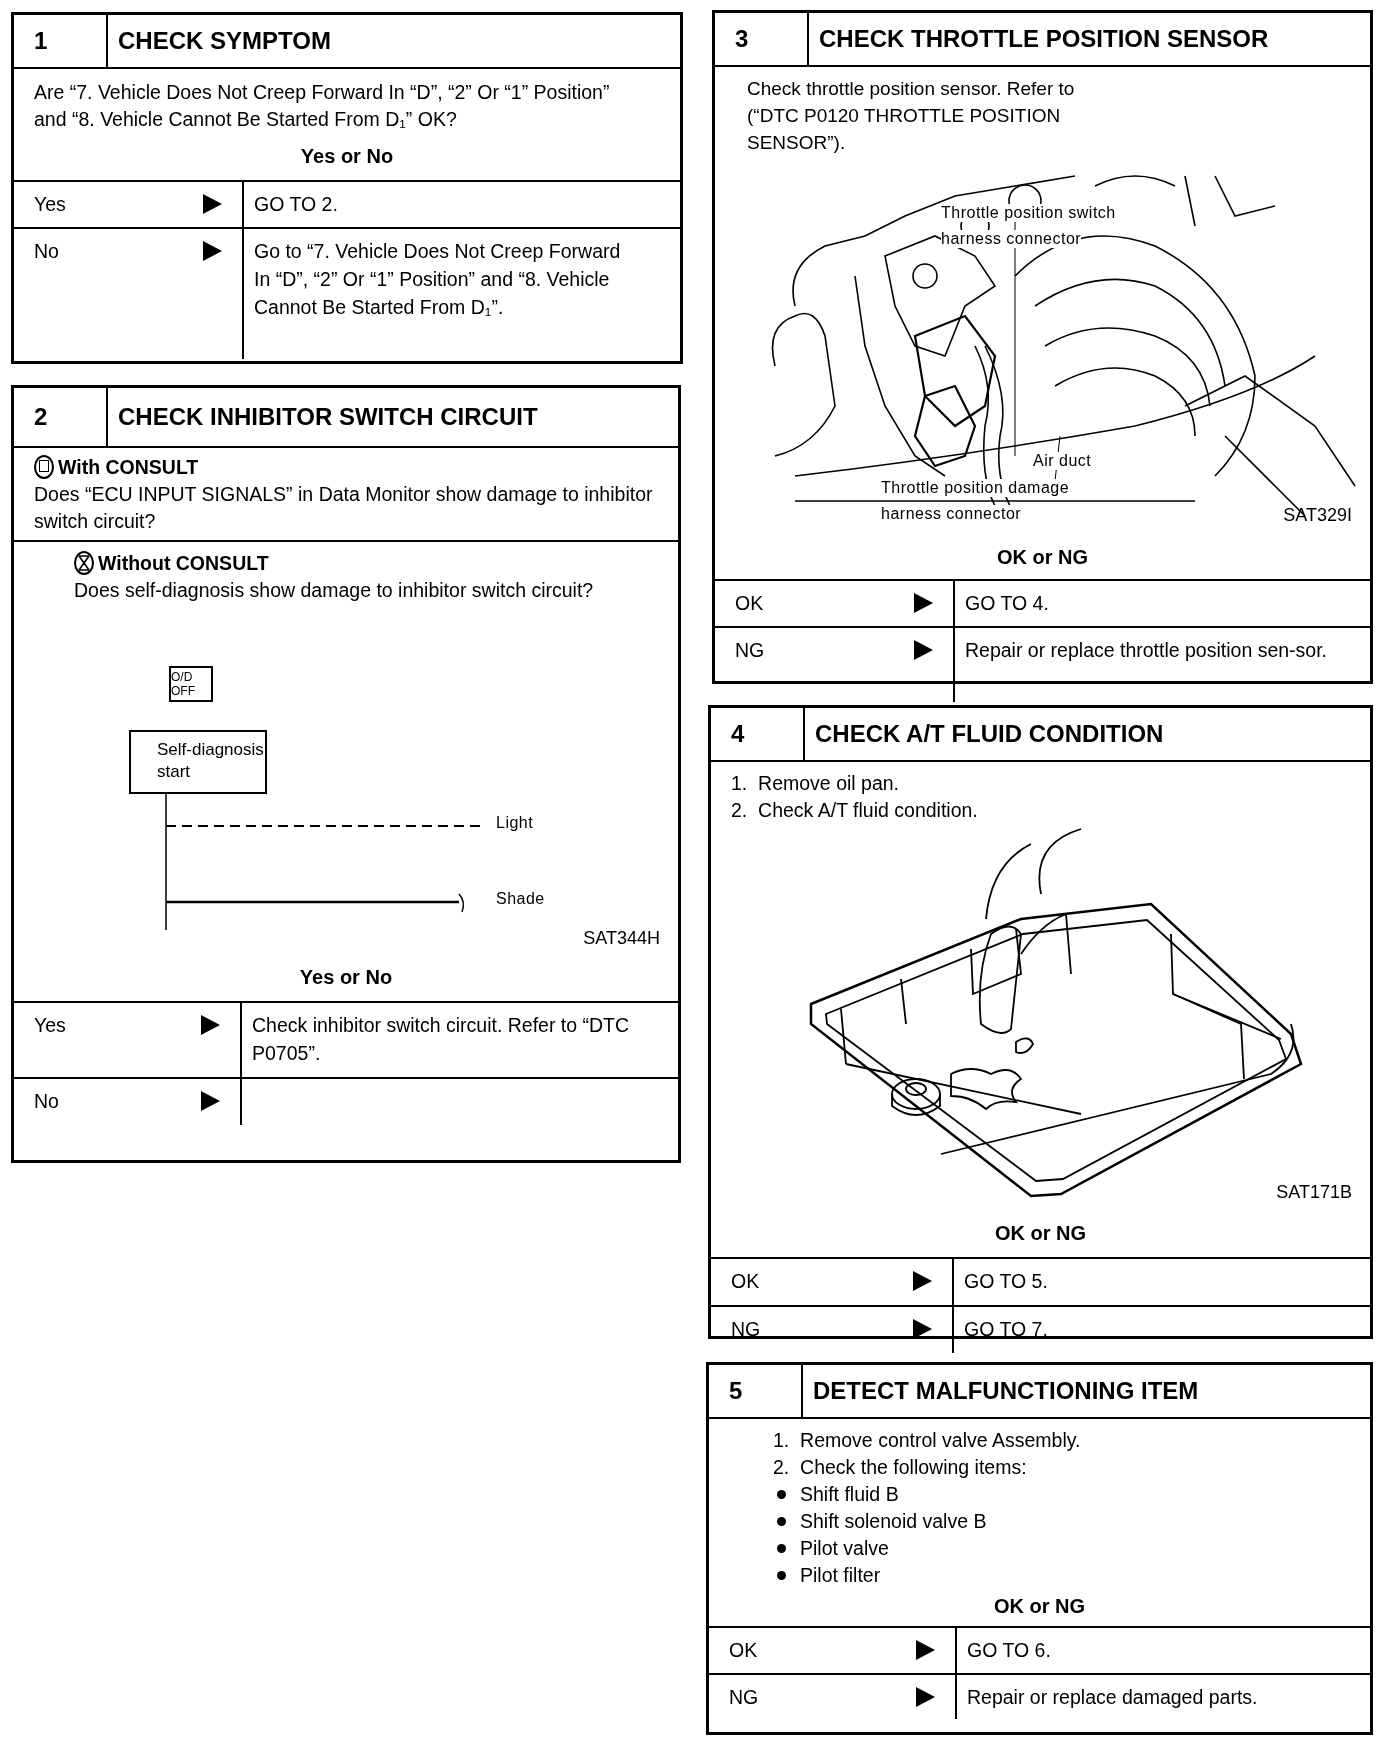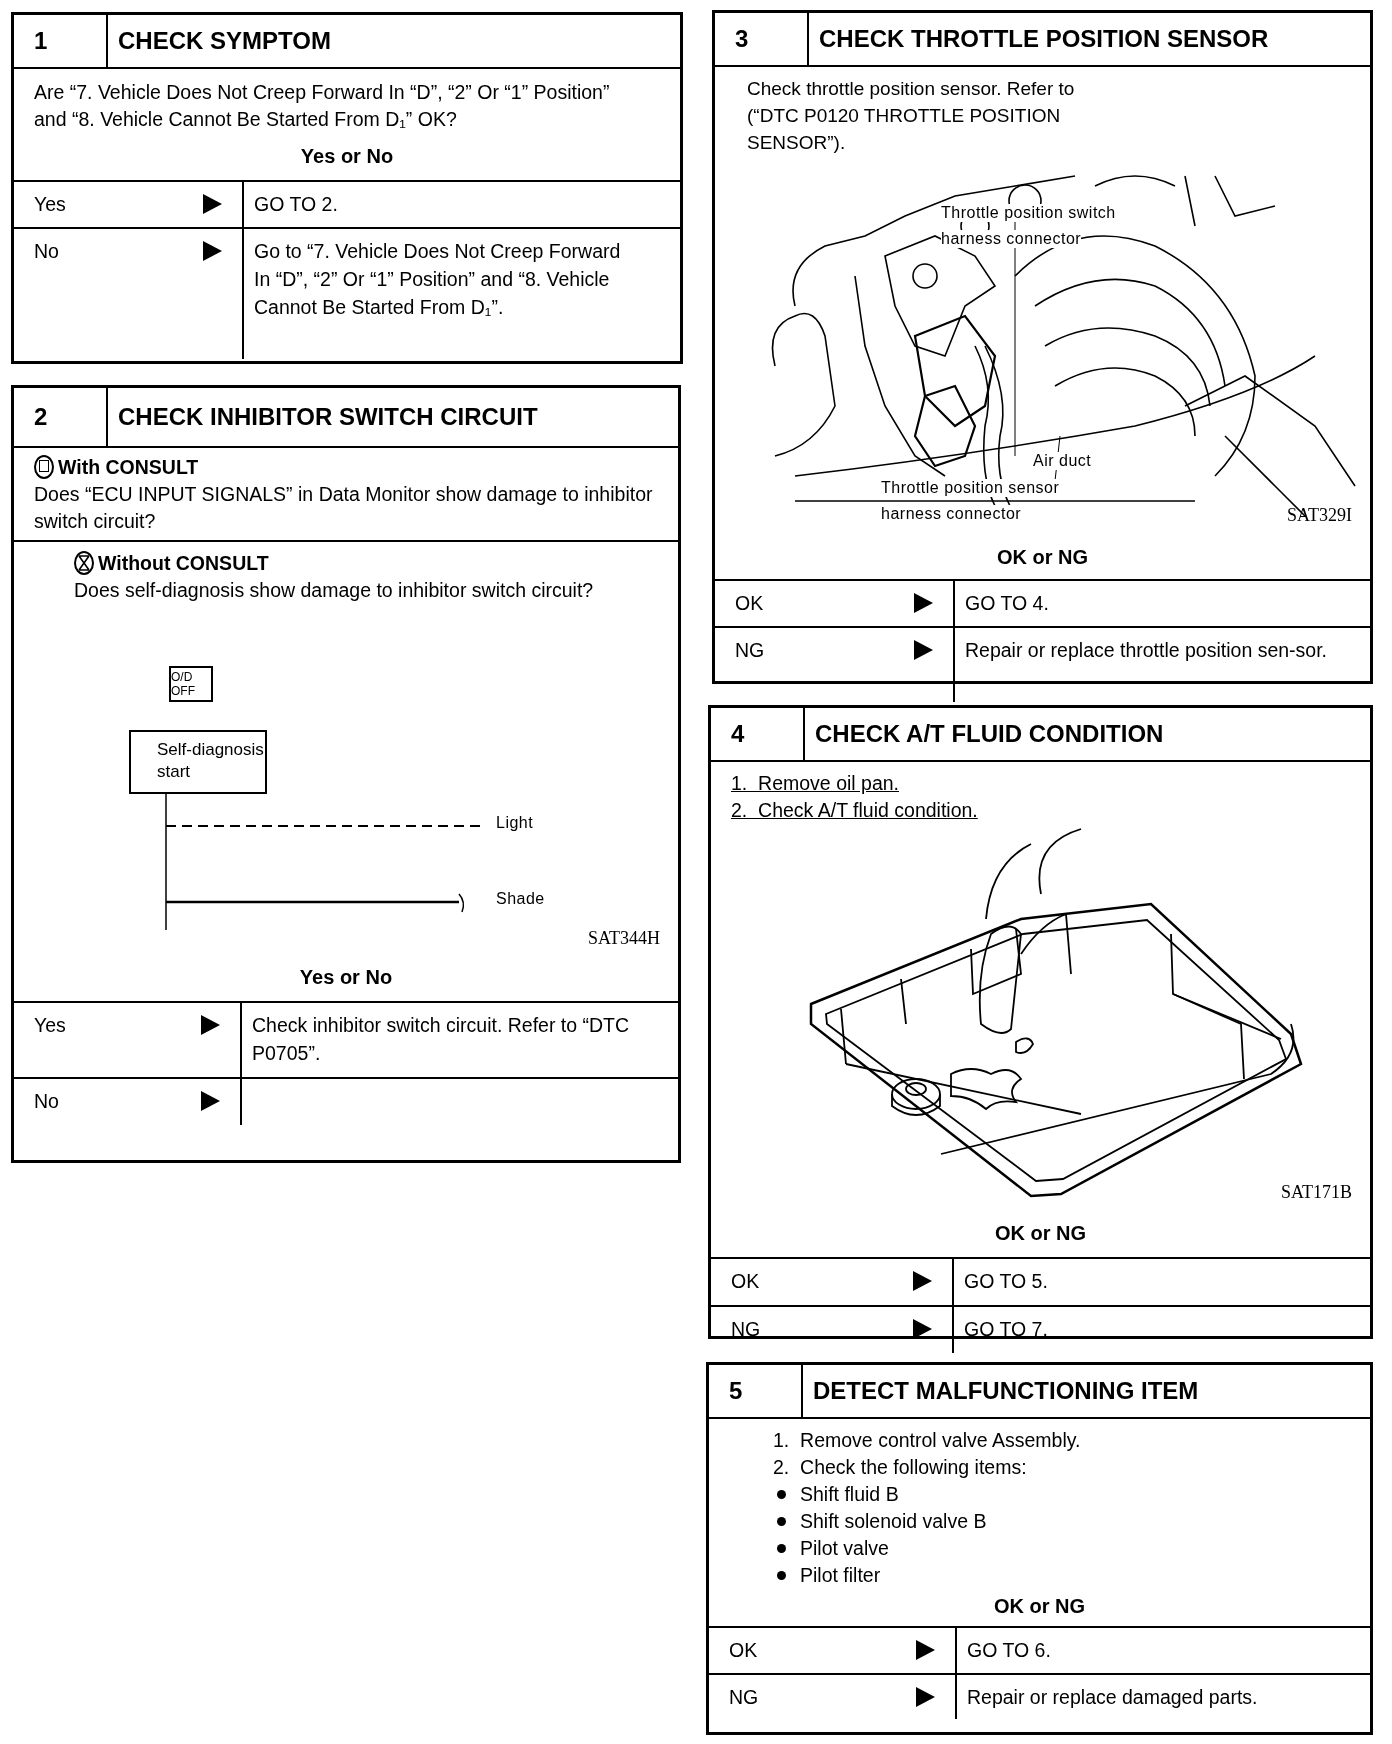--- a/index.html
+++ b/index.html
@@ -16,21 +16,21 @@
   .row { display:flex; border-top:2px solid #000; font-size:19.5px; line-height:28px; }
   .row .lab { width:230px; box-sizing:border-box; border-right:2px solid #000; padding:8px 20px;
               display:flex; justify-content:space-between; align-items:flex-start; }
   .row .act { flex:1; padding:8px 10px; }
   .arrow { display:inline-block; width:0; height:0; border-top:10px solid transparent;
            border-bottom:10px solid transparent; border-left:19px solid #000; margin-top:4px; }
   .icon-circ { display:inline-block; width:20px; height:24px; border:2px solid #000; border-radius:50%;
                vertical-align:-5px; position:relative; box-sizing:border-box; margin-right:4px; }
   .bold { font-weight:bold; }
   .fig { position:relative; }
-  .figcode { position:absolute; right:18px; font-size:18px;font-family:Liberation Serif, serif; }
+  .figcode { position:absolute; right:18px; font-size:18px; }
   .flab { position:absolute; font-size:16px; letter-spacing:0.5px; background:#fff; }
 </style>
 </head>
 <body>
 
 <div class="box" style="left:11px;top:12px;width:672px;height:352px;">
   <div class="hdr">
     <div class="num">1</div>
     <div class="ttl">CHECK SYMPTOM</div>
   </div>
@@ -125,21 +125,21 @@
       <path d="M80 345 L480 345"></path>
       <path d="M470 250 L530 220 L600 270 L640 330"></path>
       <path d="M510 280 L560 330 L590 360"></path>
       <path d="M380 30 Q420 10 460 30 M470 20 L480 70 M500 20 L520 60 L560 50"></path>
       <path d="M300 60 L300 300" stroke-width="1"></path>
       <path d="M345 280 L340 325" stroke-width="1"></path>
     </svg>
     <div class="flab" style="left:226px;top:48px;">Throttle position switch</div>
     <div class="flab" style="left:226px;top:74px;">harness connector</div>
     <div class="flab" style="left:318px;top:296px;">Air duct</div>
-    <div class="flab" style="left:166px;top:323px;">Throttle position sensor</div>
+    <div class="flab" style="left:166px;top:323px;">Throttle position damage</div>
     <div class="flab" style="left:166px;top:349px;">harness connector</div>
     <div class="figcode" style="top:349px;">SAT329I</div>
   </div>
   <div class="q" style="padding-top:20px;padding-bottom:10px;">OK or NG</div>
   <div class="row" style="height:47px;box-sizing:border-box;">
     <div class="lab" style="width:240px;">
         <span>OK</span>
         <span class="arrow"></span>
       </div>
     <div class="act">GO TO 4.</div>
@@ -151,21 +151,21 @@
       </div>
     <div class="act" style="padding-right:16px;">Repair or replace throttle position sen-sor.</div>
   </div>
 </div>
 
 <div class="box" style="left:708px;top:705px;width:665px;height:634px;">
   <div class="hdr">
     <div class="num">4</div>
     <div class="ttl">CHECK A/T FLUID CONDITION</div>
   </div>
-  <div class="body" style="padding:8px 16px 0 20px;text-decoration:underline;">
+  <div class="body" style="padding:8px 16px 0 20px;">
     <div style="white-space:pre;">1.  Remove oil pan.</div>
     <div style="white-space:pre;">2.  Check A/T fluid condition.</div>
   </div>
   <div class="fig" style="height:380px;">
     <svg width="660" height="380" style="position:absolute;left:0;top:0;" fill="none" stroke="#000" stroke-width="1.8">
       <path d="M100 180 L310 95 L440 80 L580 210 L590 240 L350 370 L320 372 L100 200 Z" stroke-width="2.5"></path>
       <path d="M115 190 L312 110 L436 96 L568 216 L575 235 L352 355 L325 357 L116 200 Z"></path>
       <path d="M130 185 L135 240 M190 155 L195 200 M260 125 L262 170 L310 150 L305 105"></path>
       <path d="M460 110 L462 170 L530 200 L533 255"></path>
       <path d="M135 240 L370 290 M462 170 L570 215"></path>

